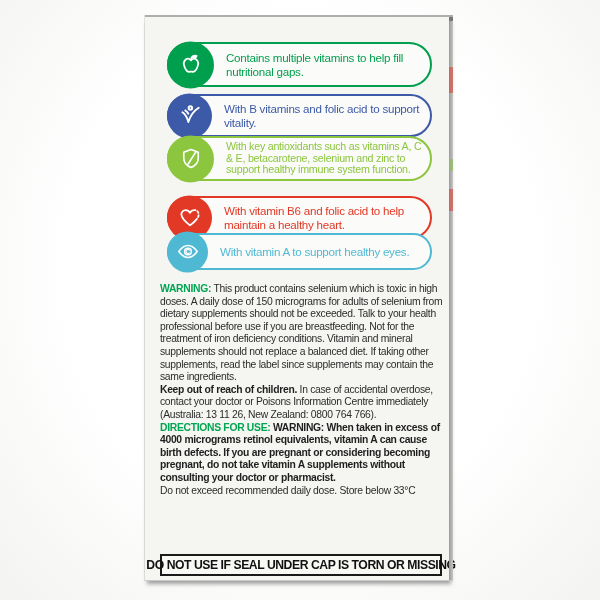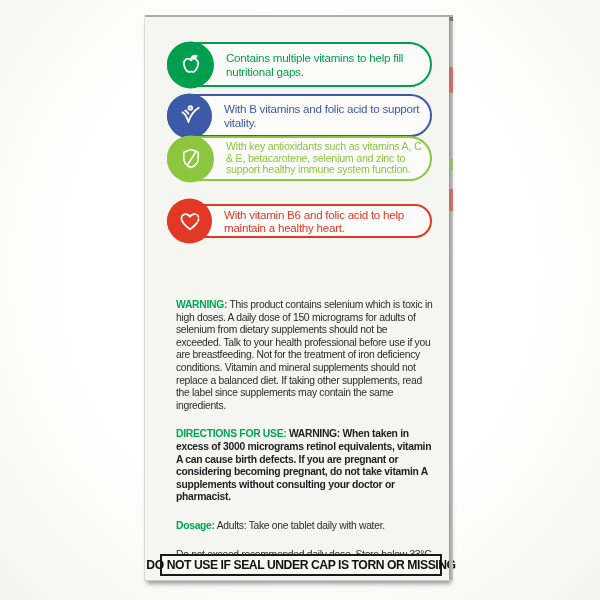--- a/index.html
+++ b/index.html
@@ -25,27 +25,27 @@
         box-sizing:border-box;display:flex;align-items:center;}
   .bcircle{position:absolute;left:-2px;top:50%;transform:translateY(-50%);
         border-radius:50%;background:var(--c);
         display:flex;align-items:center;justify-content:center;}
   .bcircle svg{display:block;}
   .btext{color:var(--c);font-size:11.6px;line-height:13.2px;letter-spacing:-.25px;}
   .b1{top:25px;height:45px;} .b1 .bcircle{width:47px;height:47px;} .b1 .btext{margin-left:57px;}
   .b2{top:77px;height:43px;} .b2 .bcircle{width:45px;height:45px;} .b2 .btext{margin-left:55px;}
   .b3{top:119px;height:45px;justify-content:flex-end;} .b3 .bcircle{width:47px;height:47px;}
       .b3 .btext{margin-left:57px;font-size:10.7px;line-height:11.8px;}
-  .b4{top:187px;height:34px;} .b4 .bcircle{width:45px;height:45px;} .b4 .btext{margin-left:55px;}
+  .b4{top:179px;height:43px;} .b4 .bcircle{width:45px;height:45px;} .b4 .btext{margin-left:55px;}
   .b5{top:216px;height:37px;} .b5 .bcircle{width:41px;height:41px;} .b5 .btext{margin-left:51px;}
 
   
   .info{position:absolute;left:15px;top:266px;width:289px;
         font-size:10.35px;line-height:12.6px;letter-spacing:-.3px;color:#2c2c2c;}
-  .info p{margin:16px;}
+  .info p{margin:0;}
   .gb{color:#00a651;font-weight:bold;}
   .bold{font-weight:bold;color:#1f1f1f;}
 
   
   .seal{position:absolute;left:15px;top:537px;width:278px;height:18px;
         border:2px solid #1a1a1a;background:#f8f8f5;
         display:flex;align-items:center;justify-content:center;
         font-weight:bold;font-size:12.2px;letter-spacing:-.45px;color:#111;
         white-space:nowrap;}
 </style>
@@ -92,25 +92,35 @@
 
     <div class="benefit b4" style="--c: #E23826;">
       <span class="bcircle">
         <svg width="28" height="28" viewBox="0 0 24 24" fill="none" stroke="#fff" stroke-width="1.5" stroke-linecap="round" stroke-linejoin="round">
           <path pathLength="100" stroke-dasharray="62 4 4 4 4 4 18" d="M12 18.8 C6.6 14.6 4.6 11.9 4.6 9.3 C4.6 7.2 6.2 5.6 8.2 5.6 C9.8 5.6 11.2 6.5 12 8 C12.8 6.5 14.2 5.6 15.8 5.6 C17.8 5.6 19.4 7.2 19.4 9.3 C19.4 11.9 17.4 14.6 12 18.8 Z"></path>
         </svg>
       </span>
       <div class="btext">With vitamin B6 and folic acid to help maintain a healthy heart.</div>
     </div>
 
+    <div class="benefit b5" style="--c: #4FB9D4;">
+      <span class="bcircle">
+        <svg width="26" height="26" viewBox="0 0 24 24" fill="none" stroke="#fff" stroke-width="1.4" stroke-linecap="round" stroke-linejoin="round">
+          <path d="M3.5 12 C6.2 8.2 9 6.5 12 6.5 C15 6.5 17.8 8.2 20.5 12 C17.8 15.8 15 17.5 12 17.5 C9 17.5 6.2 15.8 3.5 12 Z"></path>
+          <circle cx="12" cy="12" r="3.1"></circle>
+          <path d="M13.2 10.7 a1.8 1.8 0 1 0 0 2.6" stroke-width="1.1"></path>
+        </svg>
+      </span>
+      <div class="btext">With vitamin A to support healthy eyes.</div>
+    </div>
 
     <div class="info">
       <p><span class="gb">WARNING:</span><span> This product contains selenium which is toxic in high doses. A daily dose of 150 micrograms for adults of selenium from dietary supplements should not be exceeded. Talk to your health professional before use if you are breastfeeding. Not for the treatment of iron deficiency conditions. Vitamin and mineral supplements should not replace a balanced diet. If taking other supplements, read the label since supplements may contain the same ingredients.</span></p>
-      <p><span class="gb">DIRECTIONS FOR USE:</span><span class="bold"> WARNING: When taken in excess of 3000 micrograms retinol equivalents, vitamin A can cause birth defects. If you are pregnant or considering becoming pregnant, do not take vitamin A supplements without consulting your doctor or pharmacist.</span></p>
-      <p><span class="gb">Dosage:</span><span> Adults: Take one tablet daily with water.</span></p>
+      <p><span class="bold">Keep out of reach of children.</span><span> In case of accidental overdose, contact your doctor or Poisons Information Centre immediately (Australia: 13 11 26, New Zealand: 0800 764 766).</span></p>
+      <p><span class="gb">DIRECTIONS FOR USE:</span><span class="bold"> WARNING: When taken in excess of 4000 micrograms retinol equivalents, vitamin A can cause birth defects. If you are pregnant or considering becoming pregnant, do not take vitamin A supplements without consulting your doctor or pharmacist.</span></p>
       <p><span>Do not exceed recommended daily dose. Store below 33°C</span></p>
     </div>
 
     <div class="seal">
       <span>DO NOT USE IF SEAL UNDER CAP IS TORN OR MISSING</span>
     </div>
 
     <div class="edge-right"></div>
     <div class="edge-tick" style="top:50px;height:26px;background:#d25a50;"></div>
     <div class="edge-tick" style="top:142px;height:12px;background:#93b968;"></div>

